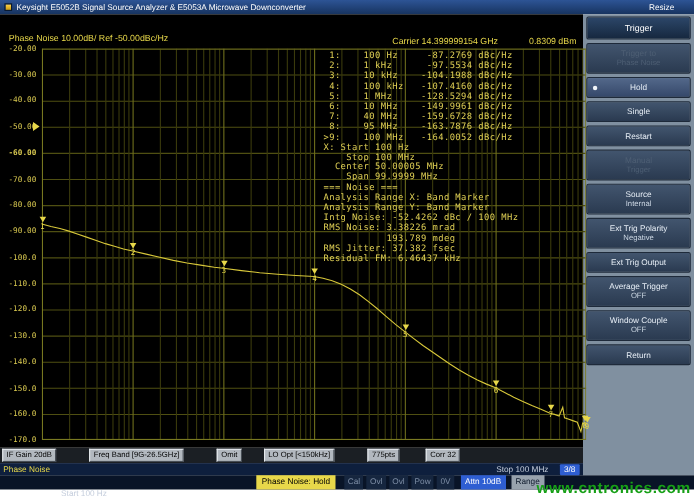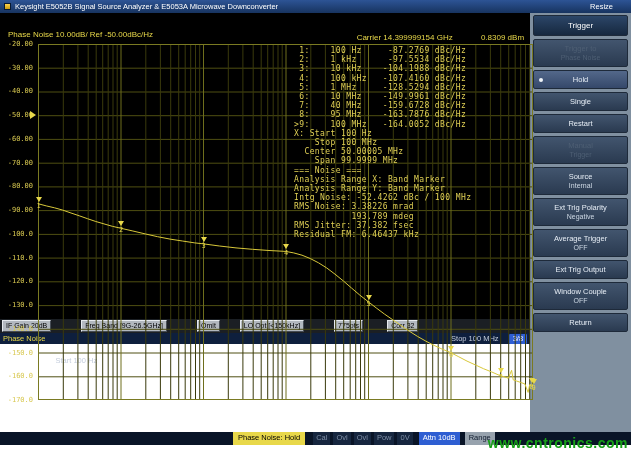--- a/index.html
+++ b/index.html
@@ -10,21 +10,21 @@
   .titlebar { height:13px; background:linear-gradient(#2d5495,#16declarative 335f); background:linear-gradient(#2d5495,#17335f); color:#fff; display:flex; align-items:center; font-size:7.5px; padding:0 4px; }
   .app-icon { width:7px; height:7px; background:linear-gradient(#ffd34d,#c89a10); border:1px solid #0a1a30; margin-right:4px; flex:none; }
   .titlebar .title { flex:1; white-space:nowrap; overflow:hidden; }
   .titlebar .resize { margin-right:14px;text-align:center; }
 
   
   .main { display:flex; height:419px; }
   .left { width:536px; display:flex; flex-direction:column; }
 
   
-  .plot { position:relative; height:306px; background:#000; }
+  .plot { position:relative; height:394px; background:#000; }
   .plot-header { position:absolute; top:17px; left:8px; right:6px; display:flex; justify-content:space-between; color:#e8d84a; font-size:8px; white-space:nowrap; }
   .carrier { margin-top:3px; }
   .carrier .pwr { margin-left:26px; }
   .ylabels { position:absolute; left:0; top:31px; width:35px; height:356px; }
   .ylab { position:absolute; right:2px; font-size:7px; color:#d8c850; font-family:"DejaVu Sans Mono",monospace; }
   .ref-arrow { position:absolute; left:30px; top:98px; width:0; height:0; border-top:4px solid transparent; border-bottom:4px solid transparent; border-left:6px solid #e8d84a; }
   .gridwrap { position:absolute; left:38px; top:31px; width:495px; height:356px; }
   .readout { position:absolute; left:294px; top:33px; color:#e0d055; font:8px/9.2px "DejaVu Sans Mono",monospace; letter-spacing:0.4px; white-space:pre; }
   .mflag { position:absolute; width:9px; text-align:center; pointer-events:none; }
   .mflag i { display:block; margin:0 auto; width:0; height:0; border-left:3px solid transparent; border-right:3px solid transparent; border-top:5px solid #e8d84a; }
@@ -80,21 +80,21 @@
           <span class="carrier">
             <span>Carrier 14.399999154 GHz</span>
             <span class="pwr">0.8309 dBm</span>
           </span>
         </div>
         <div class="ylabels">
             <div class="ylab" style="top: -4px;">-20.00</div>
             <div class="ylab" style="top: 19.7333px;">-30.00</div>
             <div class="ylab" style="top: 43.4667px;">-40.00</div>
             <div class="ylab" style="top: 67.2px;">-50.00</div>
-            <div class="ylab" style="top: 90.9333px;">-60.00</div>
+            <div class="ylab" style="top: 90.9333px; font-weight: bold;">-60.00</div>
             <div class="ylab" style="top: 114.667px;">-70.00</div>
             <div class="ylab" style="top: 138.4px;">-80.00</div>
             <div class="ylab" style="top: 162.133px;">-90.00</div>
             <div class="ylab" style="top: 185.867px;">-100.0</div>
             <div class="ylab" style="top: 209.6px;">-110.0</div>
             <div class="ylab" style="top: 233.333px;">-120.0</div>
             <div class="ylab" style="top: 257.067px;">-130.0</div>
             <div class="ylab" style="top: 280.8px;">-140.0</div>
             <div class="ylab" style="top: 304.533px;">-150.0</div>
             <div class="ylab" style="top: 328.267px;">-160.0</div>
@@ -270,25 +270,25 @@
       </div>
       <div class="sk">
         <span>Source</span>
         <span class="sub">Internal</span>
       </div>
       <div class="sk">
         <span>Ext Trig Polarity</span>
         <span class="sub">Negative</span>
       </div>
       <div class="sk">
+        <span>Ext Trig Output</span>
+      </div>
+      <div class="sk">
         <span>Average Trigger</span>
         <span class="sub">OFF</span>
-      </div>
-      <div class="sk">
-        <span>Ext Trig Output</span>
       </div>
       <div class="sk">
         <span>Window Couple</span>
         <span class="sub">OFF</span>
       </div>
       <div class="sk">
         <span>Return</span>
       </div>
     </div>
   </div>

